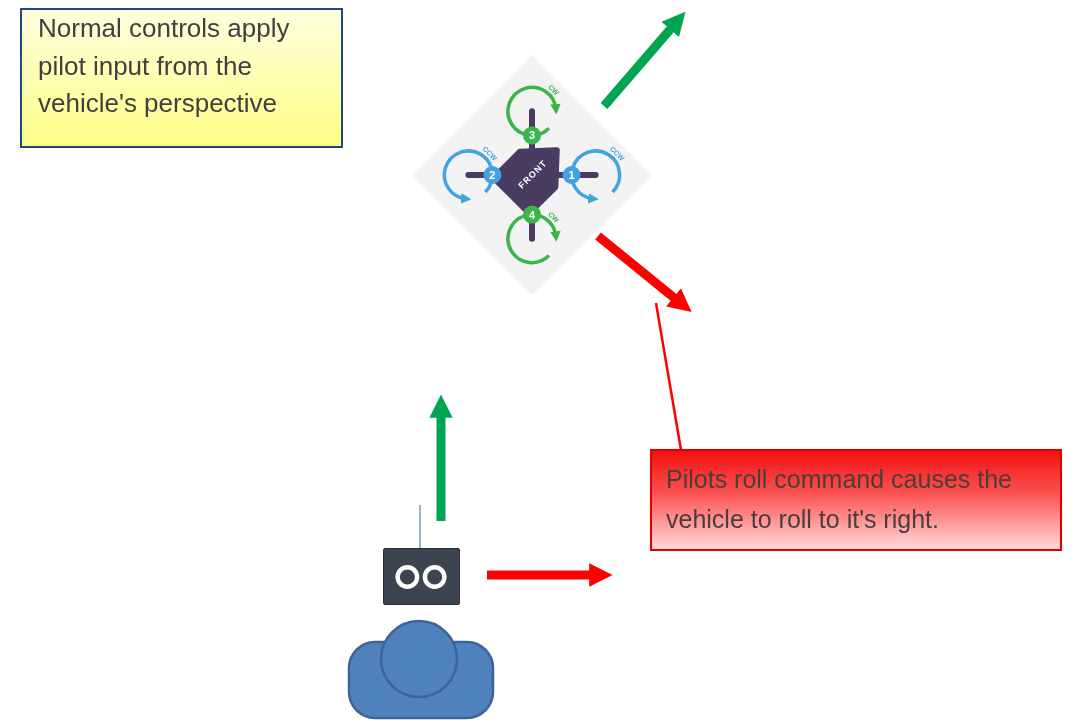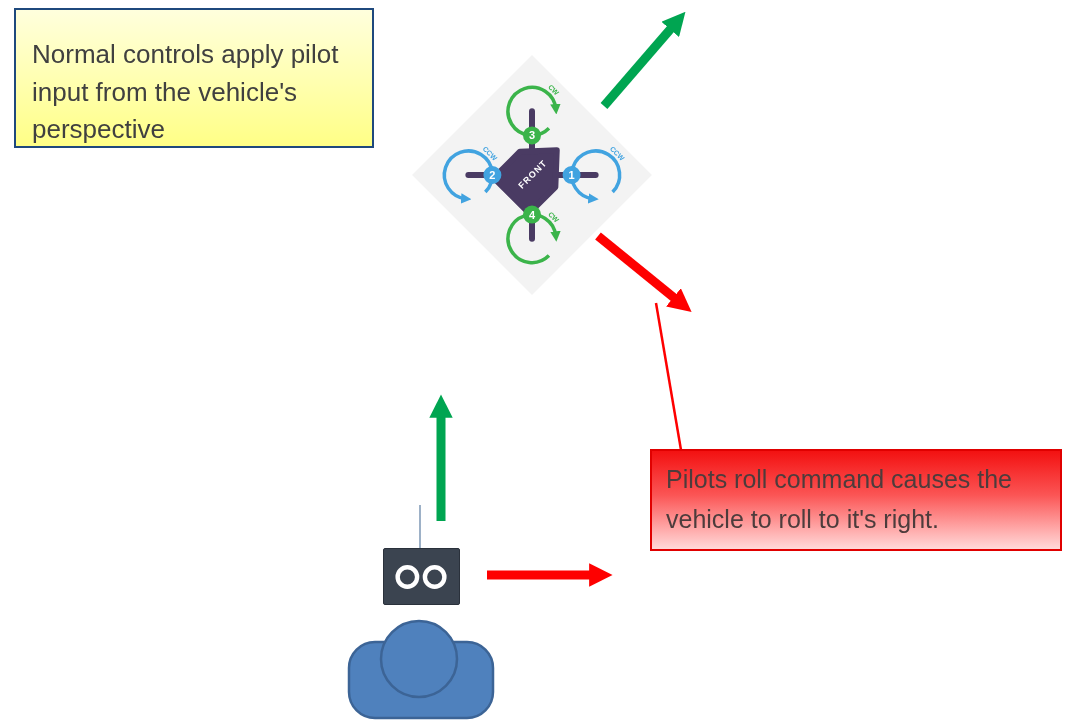--- a/index.html
+++ b/index.html
@@ -3,24 +3,24 @@
 <meta charset="utf-8">
 <style>
   html,body{margin:0;padding:0;background:#ffffff;}
   #canvas{
     position:relative;width:1074px;height:722px;background:#ffffff;overflow:hidden;
     font-family:"Liberation Sans", sans-serif;
   }
   .abs{position:absolute;}
   
   #callout-normal{
-    left:14px;top:8px;width:360px;height:140px;box-sizing:border-box;
+    left:20px;top:8px;width:323px;height:140px;box-sizing:border-box;
     border:2px solid #1F497D;
     background:linear-gradient(180deg,#ffffdd 0%,#ffffae 55%,#ffff86 100%);
-    padding:26px 16px;
+    padding:0 16px;
     font-size:26px;line-height:1.45;color:#404040;
   }
   
   #callout-roll{
     left:650px;top:449px;width:412px;height:102px;box-sizing:border-box;
     border:2px solid #e00000;
     background:linear-gradient(180deg,#f31111 0%,#fb5555 45%,#ffaaaa 80%,#ffd9d9 100%);
     padding:9px 14px;
     font-size:25px;line-height:1.58;color:#4d3c3c;
   }

